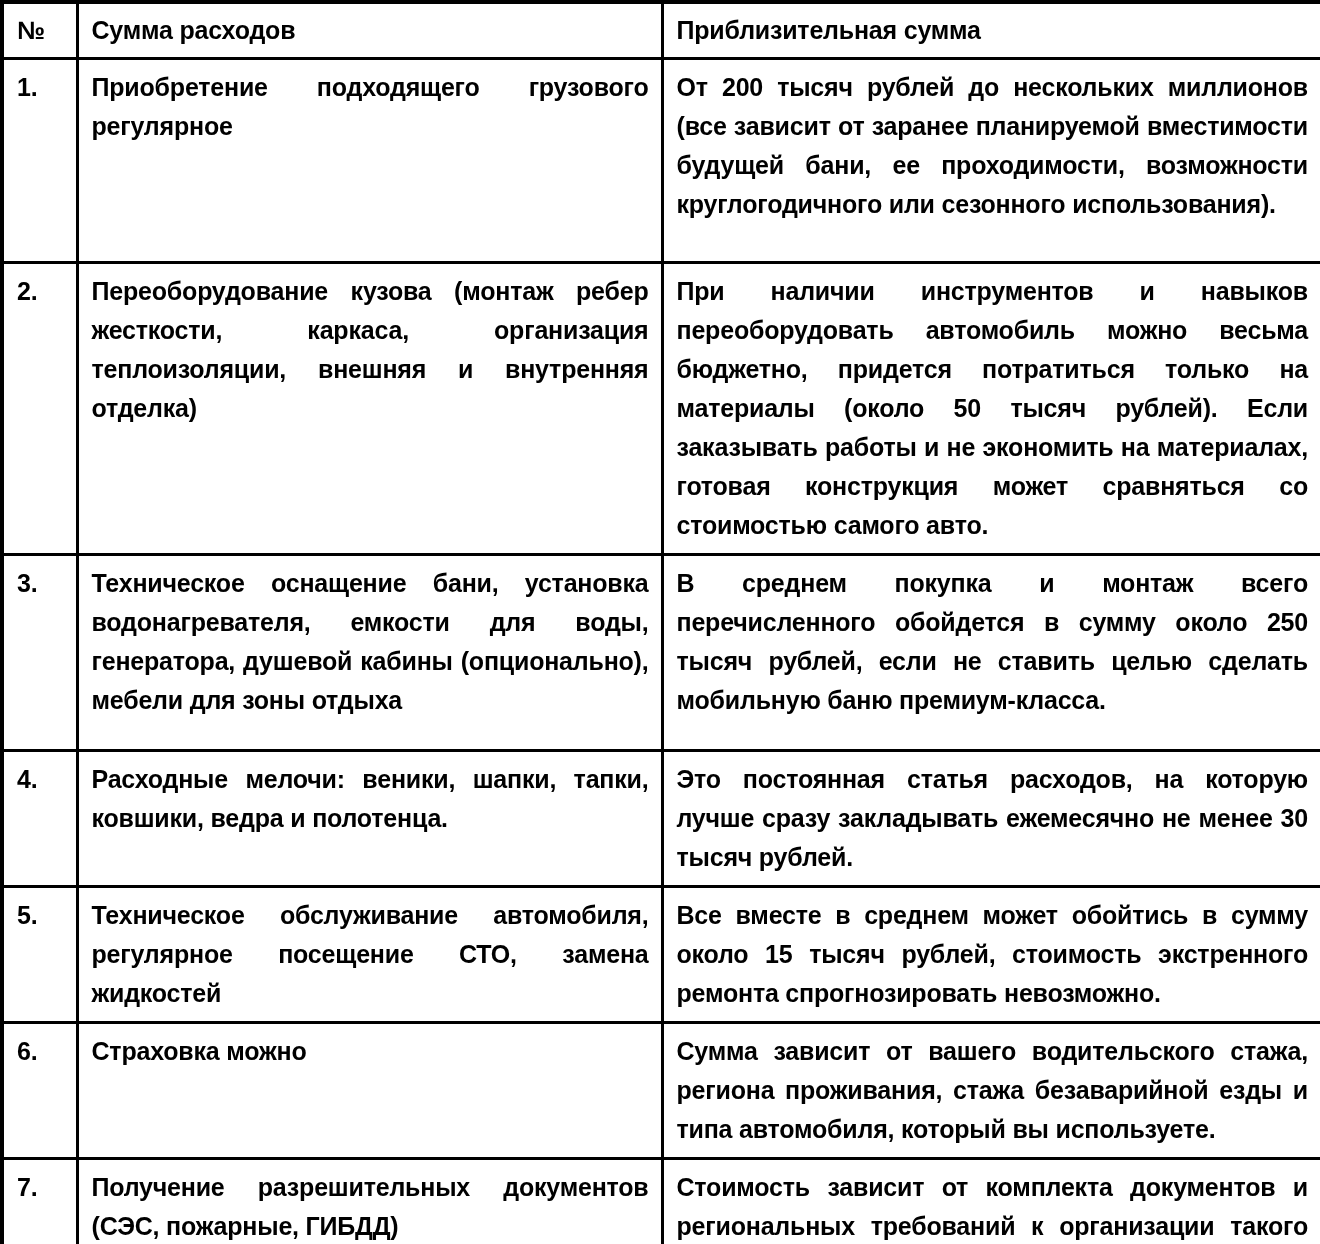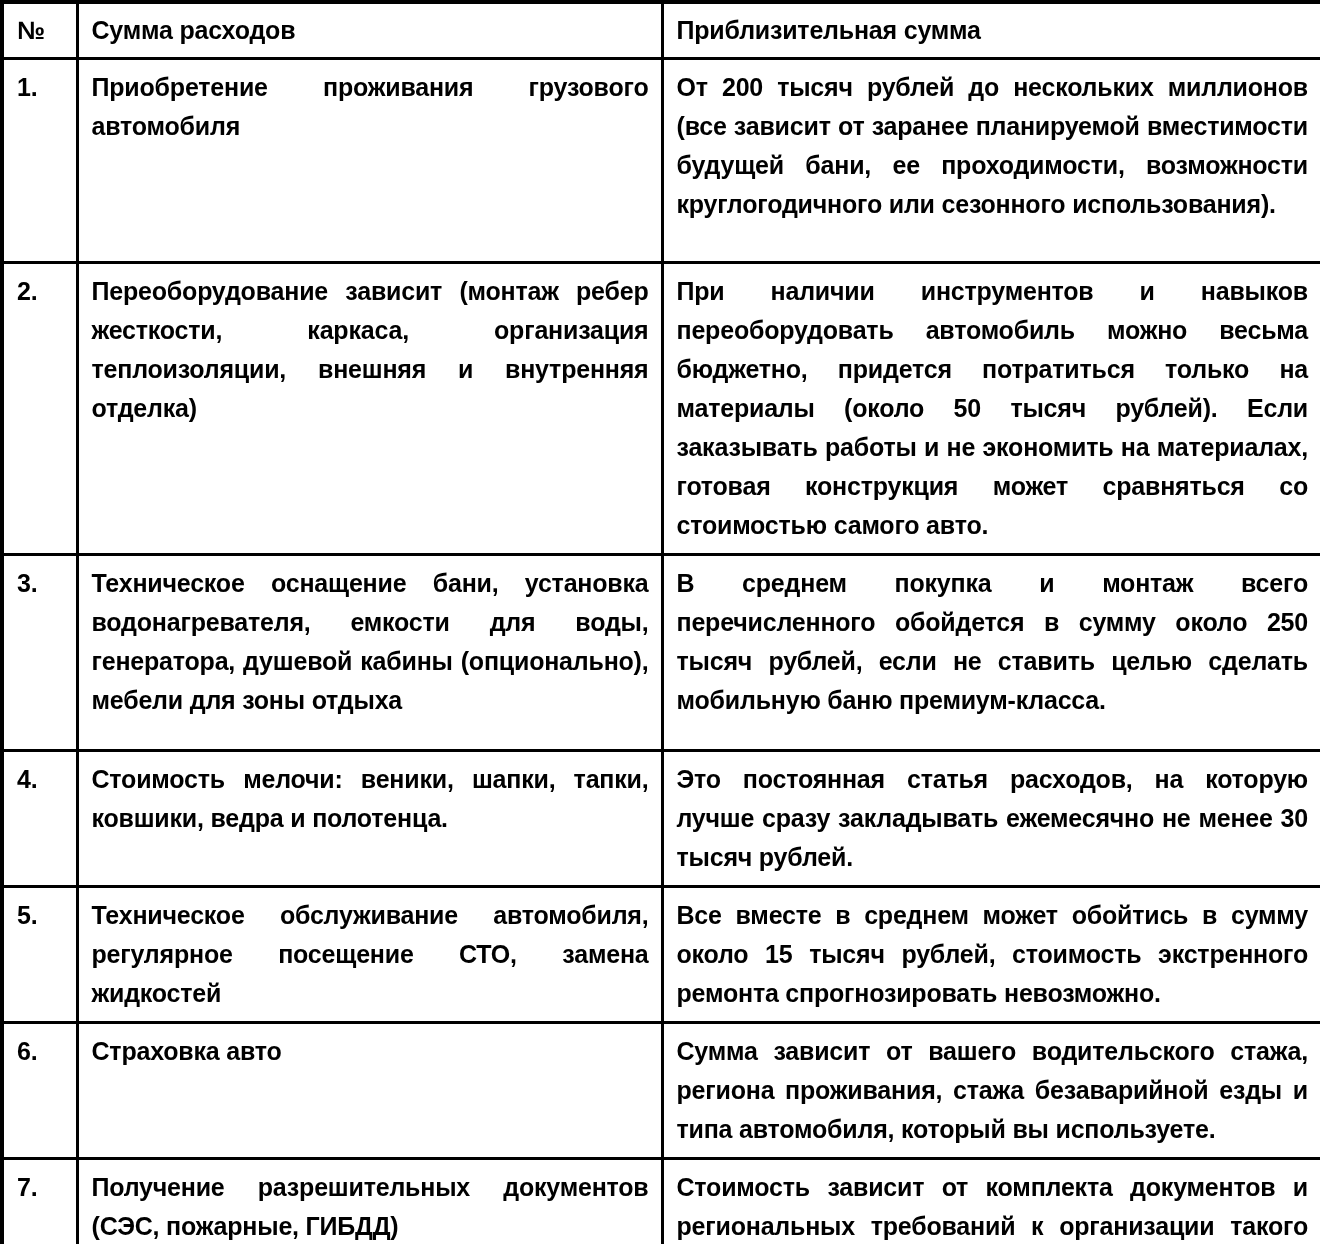--- a/index.html
+++ b/index.html
@@ -60,46 +60,46 @@
   <thead>
     <tr style="height:56px;">
       <th>№</th>
       <th>Сумма расходов</th>
       <th>Приблизительная сумма</th>
     </tr>
   </thead>
   <tbody>
     <tr style="height:204px;">
       <td class="num-cell">1.</td>
-      <td class="item-cell">Приобретение проживания грузового автомобиля</td>
+      <td class="item-cell">Приобретение подходящего грузового регулярное</td>
       <td class="sum-cell">От 200 тысяч рублей до нескольких миллионов (все зависит от заранее планируемой вместимости будущей бани, ее проходимости, возможности круглогодичного или сезонного использования).</td>
     </tr>
     <tr style="height:275px;">
       <td class="num-cell">2.</td>
-      <td class="item-cell">Переоборудование зависит (монтаж ребер жесткости, каркаса, организация теплоизоляции, внешняя и внутренняя отделка)</td>
+      <td class="item-cell">Переоборудование кузова (монтаж ребер жесткости, каркаса, организация теплоизоляции, внешняя и внутренняя отделка)</td>
       <td class="sum-cell">При наличии инструментов и навыков переоборудовать автомобиль можно весьма бюджетно, придется потратиться только на материалы (около 50 тысяч рублей). Если заказывать работы и не экономить на материалах, готовая конструкция может сравняться со стоимостью самого авто.</td>
     </tr>
     <tr style="height:196px;">
       <td class="num-cell">3.</td>
       <td class="item-cell">Техническое оснащение бани, установка водонагревателя, емкости для воды, генератора, душевой кабины (опционально), мебели для зоны отдыха</td>
       <td class="sum-cell">В среднем покупка и монтаж всего перечисленного обойдется в сумму около 250 тысяч рублей, если не ставить целью сделать мобильную баню премиум-класса.</td>
     </tr>
     <tr style="height:132px;">
       <td class="num-cell">4.</td>
-      <td class="item-cell">Стоимость мелочи: веники, шапки, тапки, ковшики, ведра и полотенца.</td>
+      <td class="item-cell">Расходные мелочи: веники, шапки, тапки, ковшики, ведра и полотенца.</td>
       <td class="sum-cell">Это постоянная статья расходов, на которую лучше сразу закладывать ежемесячно не менее 30 тысяч рублей.</td>
     </tr>
     <tr style="height:128px;">
       <td class="num-cell">5.</td>
       <td class="item-cell">Техническое обслуживание автомобиля, регулярное посещение СТО, замена жидкостей</td>
       <td class="sum-cell">Все вместе в среднем может обойтись в сумму около 15 тысяч рублей, стоимость экстренного ремонта спрогнозировать невозможно.</td>
     </tr>
     <tr style="height:122px;">
       <td class="num-cell">6.</td>
-      <td class="item-cell">Страховка авто</td>
+      <td class="item-cell">Страховка можно</td>
       <td class="sum-cell">Сумма зависит от вашего водительского стажа, региона проживания, стажа безаварийной езды и типа автомобиля, который вы используете.</td>
     </tr>
     <tr style="height:123px;">
       <td class="num-cell">7.</td>
       <td class="item-cell">Получение разрешительных документов (СЭС, пожарные, ГИБДД)</td>
       <td class="sum-cell">Стоимость зависит от комплекта документов и региональных требований к организации такого бизнеса.</td>
     </tr>
   </tbody>
 </table>
 

